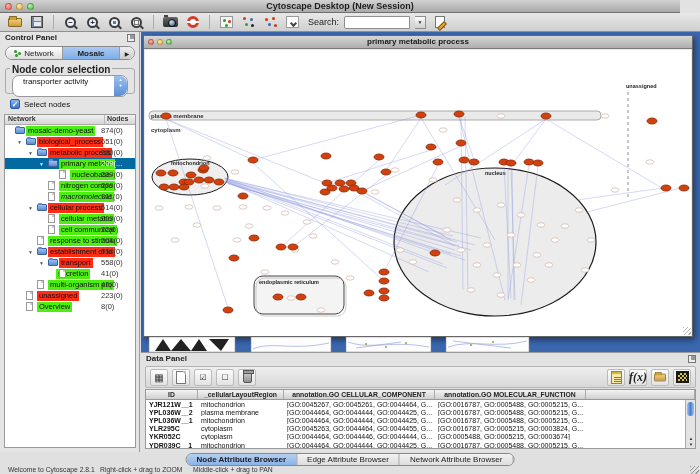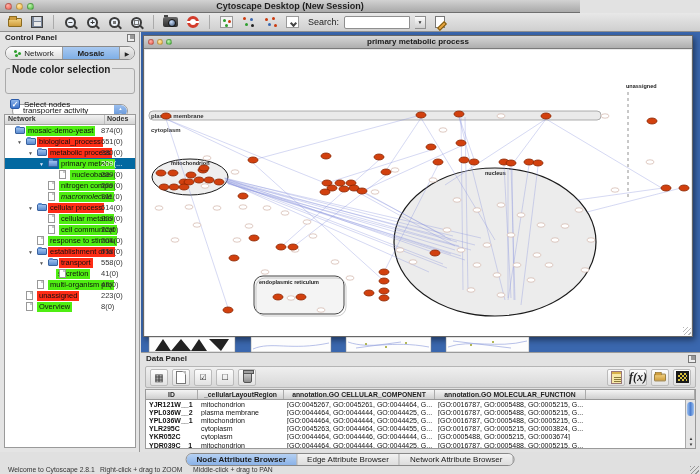--- a/index.html
+++ b/index.html
@@ -1,20 +1,20 @@
 <!DOCTYPE html>
 <html><head>
 <meta charset="utf-8">
 <style>
   * { margin:0; padding:0; box-sizing:border-box; }
   html,body { width:700px; height:474px; font-family:"Liberation Sans", sans-serif; }
   #app { position:relative; width:700px; height:474px; background:#e2e2e2; overflow:hidden; font-family:"Liberation Sans", sans-serif; }
 
   
-  .titlebar { position:absolute; left:0; top:0; width:580px; height:13px;
+  .titlebar { position:absolute; left:0; top:0; width:680px; height:13px;
     background:linear-gradient(#d2d2d2,#a9a9a9); border-bottom:1px solid #6f6f6f; }
   .titlebar .title { position:absolute; left:0; right:0; top:1px; text-align:center; font-size:9px; font-weight:bold; color:#1d1d1d; }
   .lights { position:absolute; left:5px; top:3px; display:flex; gap:4px; }
   .light { width:7px; height:7px; border-radius:50%; border:1px solid rgba(0,0,0,.25); }
   .light.red{ background:radial-gradient(circle at 35% 30%,#ffb3a8,#f25a4d); }
   .light.yellow{ background:radial-gradient(circle at 35% 30%,#ffe9a8,#f5b53d); }
   .light.green{ background:radial-gradient(circle at 35% 30%,#c2f5b0,#46ba3c); }
 
   
   .toolbar { position:absolute; left:0; top:13px; width:700px; height:19px; background:linear-gradient(#e8e8e8,#cfcfcf);
@@ -57,21 +57,21 @@
   .float-ic { position:absolute; right:4px; top:2px; width:8px; height:8px; border:1px solid #777; background:#eee; }
   .float-ic::after { content:""; position:absolute; right:0; top:0; width:4px; height:4px; background:#999; }
   .cp-tabs { position:absolute; left:5px; top:14px; width:130px; height:14px; display:flex; border:1px solid #8a8a8a; border-radius:8px; overflow:hidden; background:#fff; }
   .cp-tab { flex:1; font-size:8px; color:#222; display:flex; align-items:center; justify-content:center; gap:3px; background:linear-gradient(#fff,#ddd); border-right:1px solid #9a9a9a; }
   .cp-tab.sel { background:linear-gradient(#a8c8f0,#7fా); background:linear-gradient(#a9c9f1,#7fafe6); font-weight:bold; }
   .cp-tab-arrow { width:14px; display:flex; align-items:center; justify-content:center; font-size:6px; color:#222; background:linear-gradient(#eee,#ccc); }
   .net-glyph { width:7px; height:7px; position:relative; }
   .net-glyph i { position:absolute; width:3px; height:3px; border-radius:50%; background:#2e9e2e; }
   .groupbox { position:absolute; left:5px; top:36px; width:130px; height:26px; border:1px solid #aaa; border-radius:3px; }
   .groupbox .glabel { position:absolute; left:4px; top:-5px; background:#e4e4e4; font-size:10px; font-weight:bold; color:#222; padding:0 2px; }
-  .combo { position:absolute; left:6px; top:6px; width:116px; height:14px; background:#fff; border:1px solid #999; border-radius:7px; font-size:8px; color:#111; line-height:12px; padding-left:10px; overflow:hidden;margin-top:29px; }
+  .combo { position:absolute; left:6px; top:6px; width:116px; height:22px; background:#fff; border:1px solid #999; border-radius:7px; font-size:8px; color:#111; line-height:12px; padding-left:10px; overflow:hidden; }
   .combo .cap { position:absolute; right:0; top:0; width:13px; height:100%; background:linear-gradient(#9cc0ef,#5c8fd6); border-radius:0 7px 7px 0; color:#fff; font-size:4px; line-height:6px; text-align:center; padding-top:1px; }
   .checkrow { position:absolute; left:10px; top:67px; display:flex; align-items:center; gap:4px; }
   .checkbox { width:10px; height:10px; border-radius:2px; background:linear-gradient(#8db4ea,#3e74c9); border:1px solid #2a5aa8; color:#fff; font-size:8px; line-height:9px; text-align:center; font-weight:bold; }
   .checkrow label { font-size:8px; color:#111; }
   .treebox { position:absolute; left:4px; top:82px; width:132px; height:334px; background:#fff; border:1px solid #9a9a9a; overflow:hidden; }
   .treehead { display:flex; height:10px; background:linear-gradient(#f2f2f2,#d5d5d5); border-bottom:1px solid #aaa; font-size:7px; font-weight:bold; color:#333; }
   .treehead .c1 { width:100px; padding-left:3px; border-right:1px solid #bbb; }
   .treehead .c2 { flex:1; padding-left:2px; }
   .trow { position:absolute; left:0; width:130px; height:11px; font-size:7.5px; display:flex; align-items:center; white-space:nowrap; }
   .trow.sel { background:#0369a1; }

